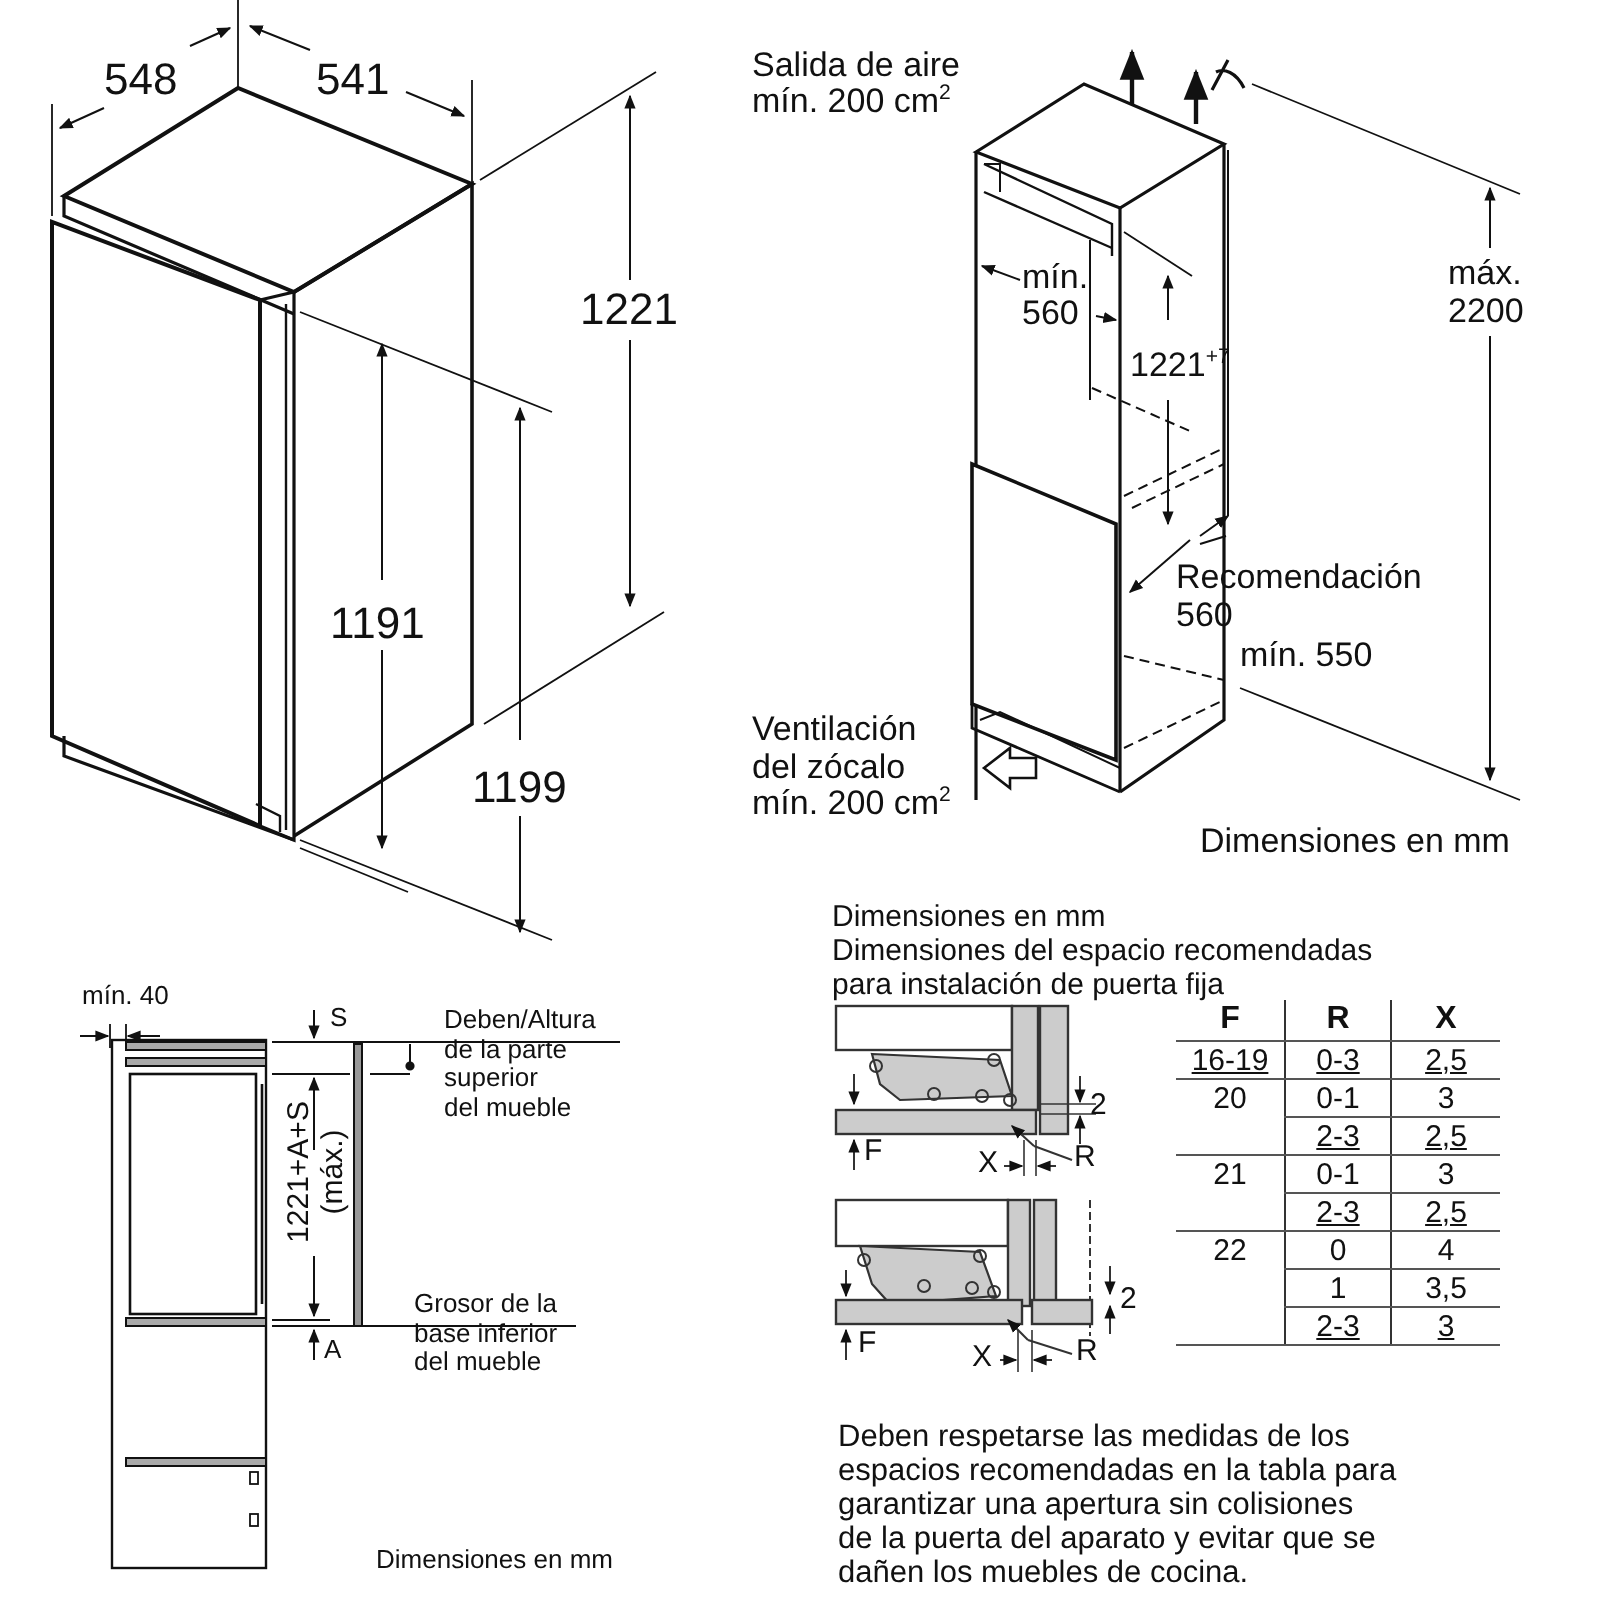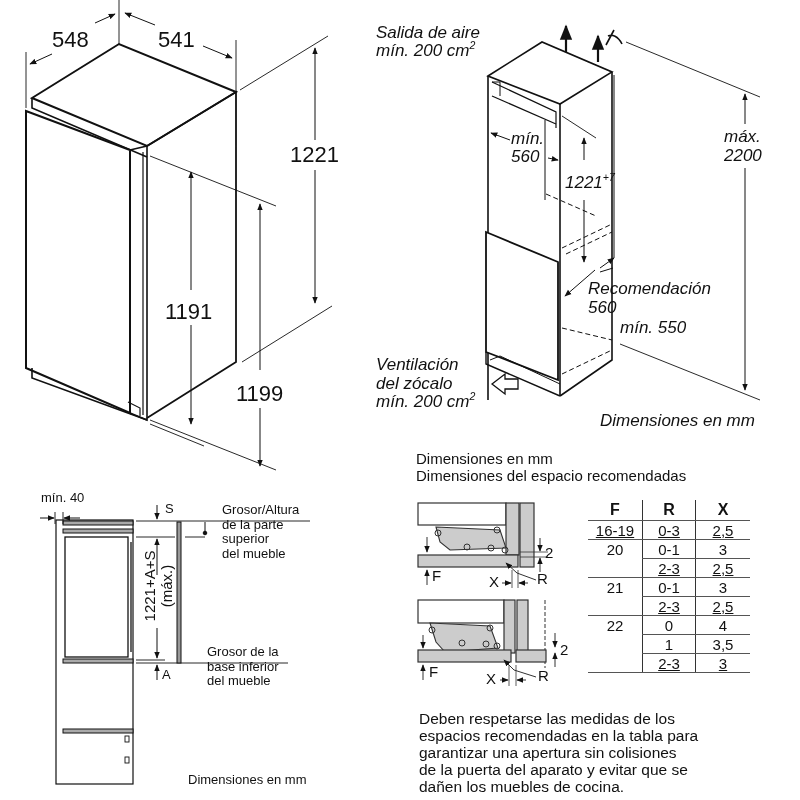--- a/index.html
+++ b/index.html
@@ -1,21 +1,21 @@
 <!DOCTYPE html>
 <html><head>
 <meta charset="utf-8">
 <style>
   html, body { margin:0; padding:0; background:#ffffff; }
   body { width:800px; height:800px; position:relative; overflow:hidden;
          font-family:"Liberation Sans", sans-serif; color:#111; }
   svg.main { position:absolute; left:0; top:0; }
   .lbl { position:absolute; white-space:nowrap; font-family:"Liberation Sans", sans-serif; color:#111; line-height:1.08; }
   .big { font-size:22px; }
-  .med { font-size:17px;font-style:italic; }
+  .med { font-size:17px; }
   .sm  { font-size:15px; }
   .xs  { font-size:13px; }
   sup { font-size:0.62em; line-height:0; }
   .rot { transform:rotate(-90deg); transform-origin:left top; text-align:center; font-size:15px; line-height:1.1; }
   table.gap { position:absolute; left:588px; top:500px; border-collapse:collapse; font-size:15px; }
   table.gap th, table.gap td { text-align:center; padding:0; height:18px; }
   table.gap th { font-weight:bold; font-size:16px; height:20px; border-bottom:1.5px solid #555; }
   table.gap td.c0 { width:54px; }
   table.gap td.c1, table.gap th.c1 { width:52px; border-left:1.5px solid #333; }
   table.gap td.c2, table.gap th.c2 { width:54px; border-left:1.5px solid #333; }
@@ -237,35 +237,36 @@
 <div class="lbl med" style="left:600px;top:412px;">Dimensiones en mm</div>
 
 <div class="lbl xs" style="left:41px;top:491px;">mín. 40</div>
 <div class="lbl xs" style="left:165px;top:502px;">S</div>
 <div class="lbl xs" style="left:162px;top:668px;">A</div>
 <div class="lbl rot" style="left:142px;top:634px;width:96px;">
   <div>1221+A+S</div>
   <div>(máx.)</div>
 </div>
 <div class="lbl xs" style="left:222px;top:503px;line-height:1.12;">
-  <div>Grosor/Altura</div>
+  <div>Deben/Altura</div>
   <div>de la parte</div>
   <div>superior</div>
   <div>del mueble</div>
 </div>
 <div class="lbl xs" style="left:207px;top:645px;line-height:1.12;">
   <div>Grosor de la</div>
   <div>base inferior</div>
   <div>del mueble</div>
 </div>
 <div class="lbl xs" style="left:188px;top:773px;">Dimensiones en mm</div>
 
 <div class="lbl sm" style="left:416px;top:450px;line-height:17px;">
   <div>Dimensiones en mm</div>
   <div>Dimensiones del espacio recomendadas</div>
+  <div>para instalación de puerta fija</div>
 </div>
 <div class="lbl sm" style="left:545px;top:545px;">2</div>
 <div class="lbl sm" style="left:432px;top:568px;">F</div>
 <div class="lbl sm" style="left:489px;top:574px;">X</div>
 <div class="lbl sm" style="left:537px;top:571px;">R</div>
 <div class="lbl sm" style="left:560px;top:642px;">2</div>
 <div class="lbl sm" style="left:429px;top:664px;">F</div>
 <div class="lbl sm" style="left:486px;top:671px;">X</div>
 <div class="lbl sm" style="left:538px;top:668px;">R</div>
 

